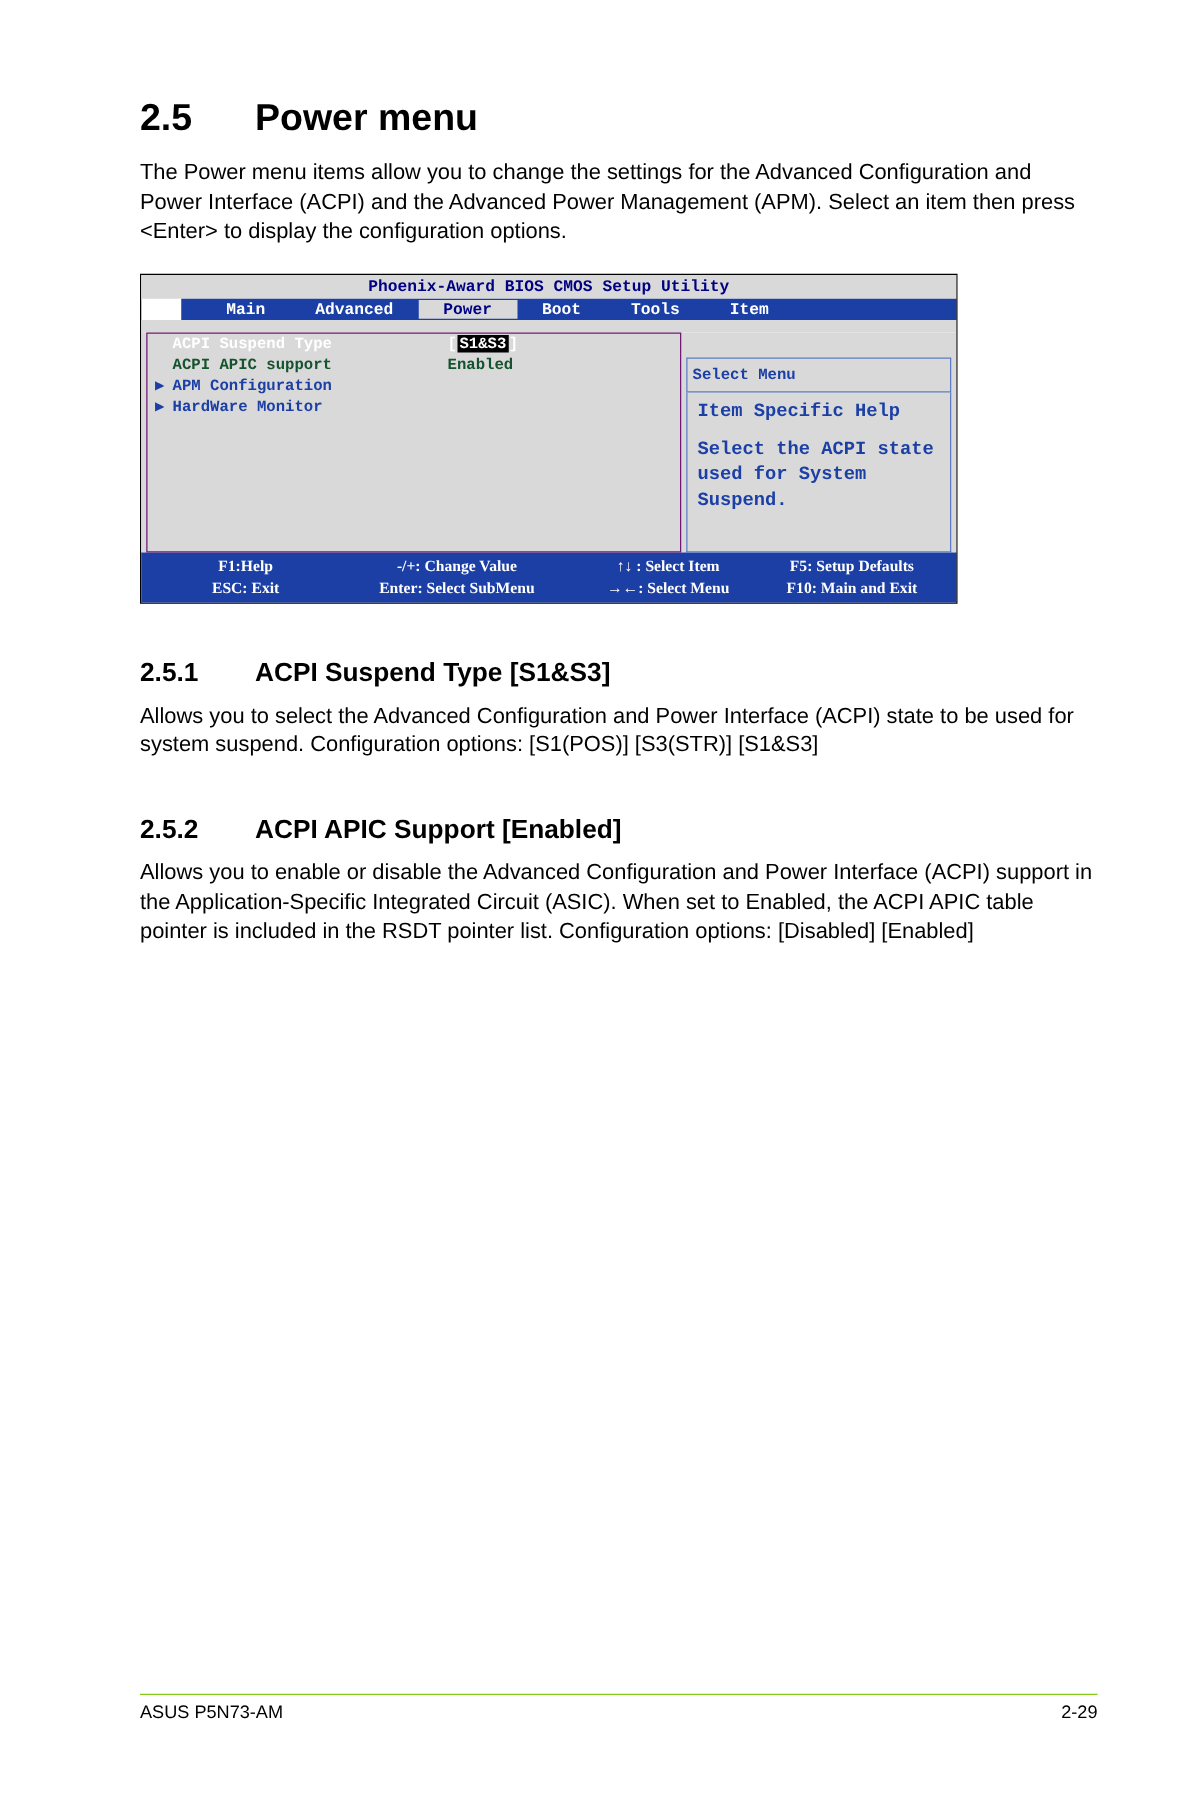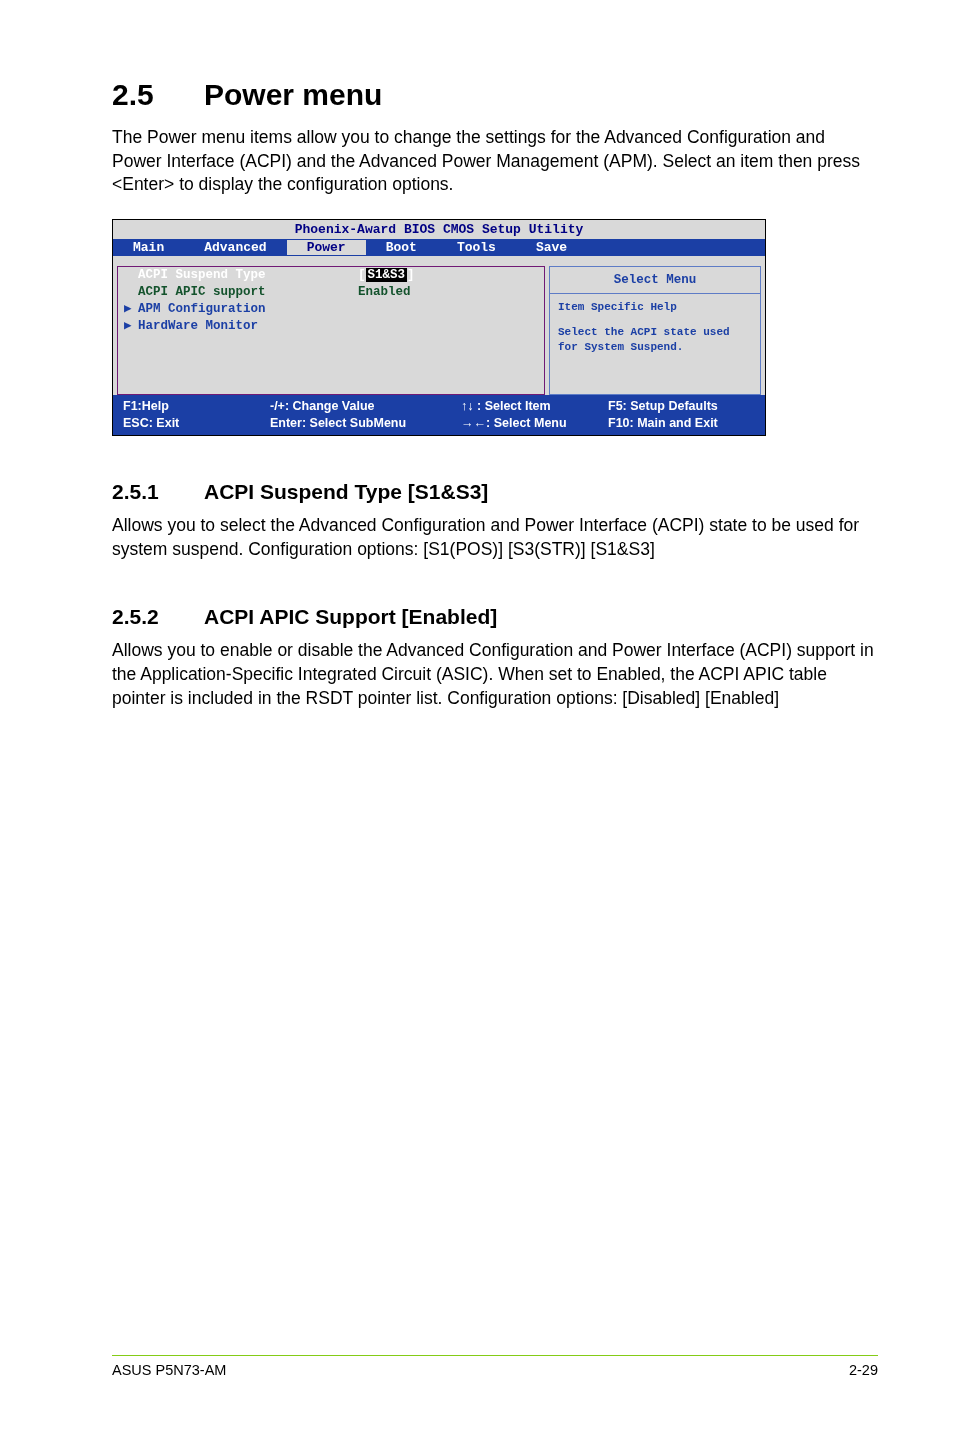--- a/index.html
+++ b/index.html
@@ -3,36 +3,36 @@
 <meta charset="utf-8">
 <style>
   * { box-sizing: border-box; margin: 0; padding: 0; }
   html, body { width: 954px; height: 1438px; background: #fff; font-family: Arial, Helvetica, sans-serif; }
   .page { padding: 78px 76px 40px 112px; position: relative; height: 100%; }
   h1.title { font-size: 30px; font-weight: bold; margin-bottom: 14px; }
   h1.title .num { display: inline-block; width: 92px; }
   p.body { font-size: 17.5px; line-height: 1.35; margin-bottom: 8px; }
   .bios-wrap { margin-top: 22px; border: 1px solid #000; width: 654px; }
   .bios-title { background: #d9d9d9; color: #000084; text-align: center; font-family: "Courier New", monospace; font-size: 13px; font-weight: bold; padding: 2px 0; }
-  .bios-tabs { display: flex; background: #1b3fa5; color: #fff; font-family: "Courier New", monospace; font-size: 13px; font-weight: bold; padding: 1px 0; }
+  .bios-tabs { display: flex; background: #1b3fa5; color: #fff; font-family: "Courier New", monospace; font-size: 13px; font-weight: bold; padding: 1px 16px; margin-left: 32px; }
   .bios-tabs > span { padding: 0 20px; }
   .bios-tabs > span.active { background: #d9d9d9; color: #000084; }
   .bios-gap { height: 10px; background: #d9d9d9; }
   .bios-body { display: flex; background: #d9d9d9; }
   .bios-main { flex: 1; position: relative; border: 1px solid #701a75; margin-left: 4px; padding: 0 10px 60px 20px; font-family: Liberation Mono, monospace; font-size: 12.5px; color: #1b3fa5; font-weight: bold; line-height: 1.35; }
   .bios-row { display: flex; }
   .bios-row .lbl { width: 220px; }
   .bios-row.sel .lbl, .bios-row.sel .val { color: #fff; }
   .bios-row.sel .val-box { background: #000; color: #fff; padding: 0 2px; }
   .bios-row .marker { position: absolute; left: 6px; color: #1b3fa5; }
   .bios-row.dim { color: #14532d; }
   .bios-help { width: 212px; display: flex; flex-direction: column; margin: 0 4px 0 4px; }
-  .bios-help-top { border: 1px solid #5e7cc6; text-align: center; color: #1b3fa5; font-family: "Courier New", monospace; font-size: 12.5px; font-weight: bold; padding: 6px 4px; }
-  .bios-help-body { border: 1px solid #5e7cc6; border-top: none; flex: 1; color: #1b3fa5; font-family: "Courier New", monospace; font-size: 11px; font-weight: bold; padding: 6px 8px 30px 8px; line-height: 1.35; }
-  .bios-footer { background: #1b3fa5; color: #fff; font-family: Liberation Sans, sans-serif; font-size: 12.5px; font-weight: bold; display: flex; padding: 3px 10px; line-height: 1.35; }
+  .bios-help-top { border: 1px solid #5e7cc6; color: #1b3fa5; font-family: "Courier New", monospace; font-size: 12.5px; font-weight: bold; padding: 6px 4px; margin-top: 20px; }
+  .bios-help-body { border: 1px solid #5e7cc6; border-top: none; flex: 1; color: #1b3fa5; font-family: "Courier New", monospace; font-size: 15px; font-weight: bold; padding: 6px 8px 30px 8px; line-height: 1.35; }
+  .bios-footer { background: #1b3fa5; color: #fff; font-family: Liberation Serif, serif; font-size: 12.5px; font-weight: bold; display: flex; padding: 3px 10px; line-height: 1.35; text-align: center; }
   .bios-footer .col { flex: 1; white-space: pre; }
   h2.sub { font-size: 21px; font-weight: bold; margin-top: 44px; margin-bottom: 10px; }
   h2.sub .num { display: inline-block; width: 92px; }
   .footer-line { position: absolute; bottom: 60px; left: 112px; right: 76px; border-top: 1px solid #84cc16; padding-top: 6px; display: flex; justify-content: space-between; font-size: 14.5px; }
 </style>
 </head>
 <body>
 
 <div class="page">
   <h1 class="title">
@@ -42,21 +42,21 @@
   <p class="body">The Power menu items allow you to change the settings for the Advanced Configuration and Power Interface (ACPI) and the Advanced Power Management (APM). Select an item then press &lt;Enter&gt; to display the configuration options.</p>
 
   <div class="bios-wrap">
     <div class="bios-title">Phoenix-Award BIOS CMOS Setup Utility</div>
     <div class="bios-tabs">
       <span>Main</span>
       <span>Advanced</span>
       <span class="active">Power</span>
       <span>Boot</span>
       <span>Tools</span>
-      <span>Save</span>
+      <span>Item</span>
     </div>
     <div class="bios-gap"></div>
     <div class="bios-body">
       <div class="bios-main">
         <div class="bios-row sel">
           <span class="lbl">ACPI Suspend Type</span>
           <span class="val">[<span class="val-box">S1&amp;S3</span>]</span>
         </div>
         <div class="bios-row dim">
           <span class="lbl">ACPI APIC support</span>

